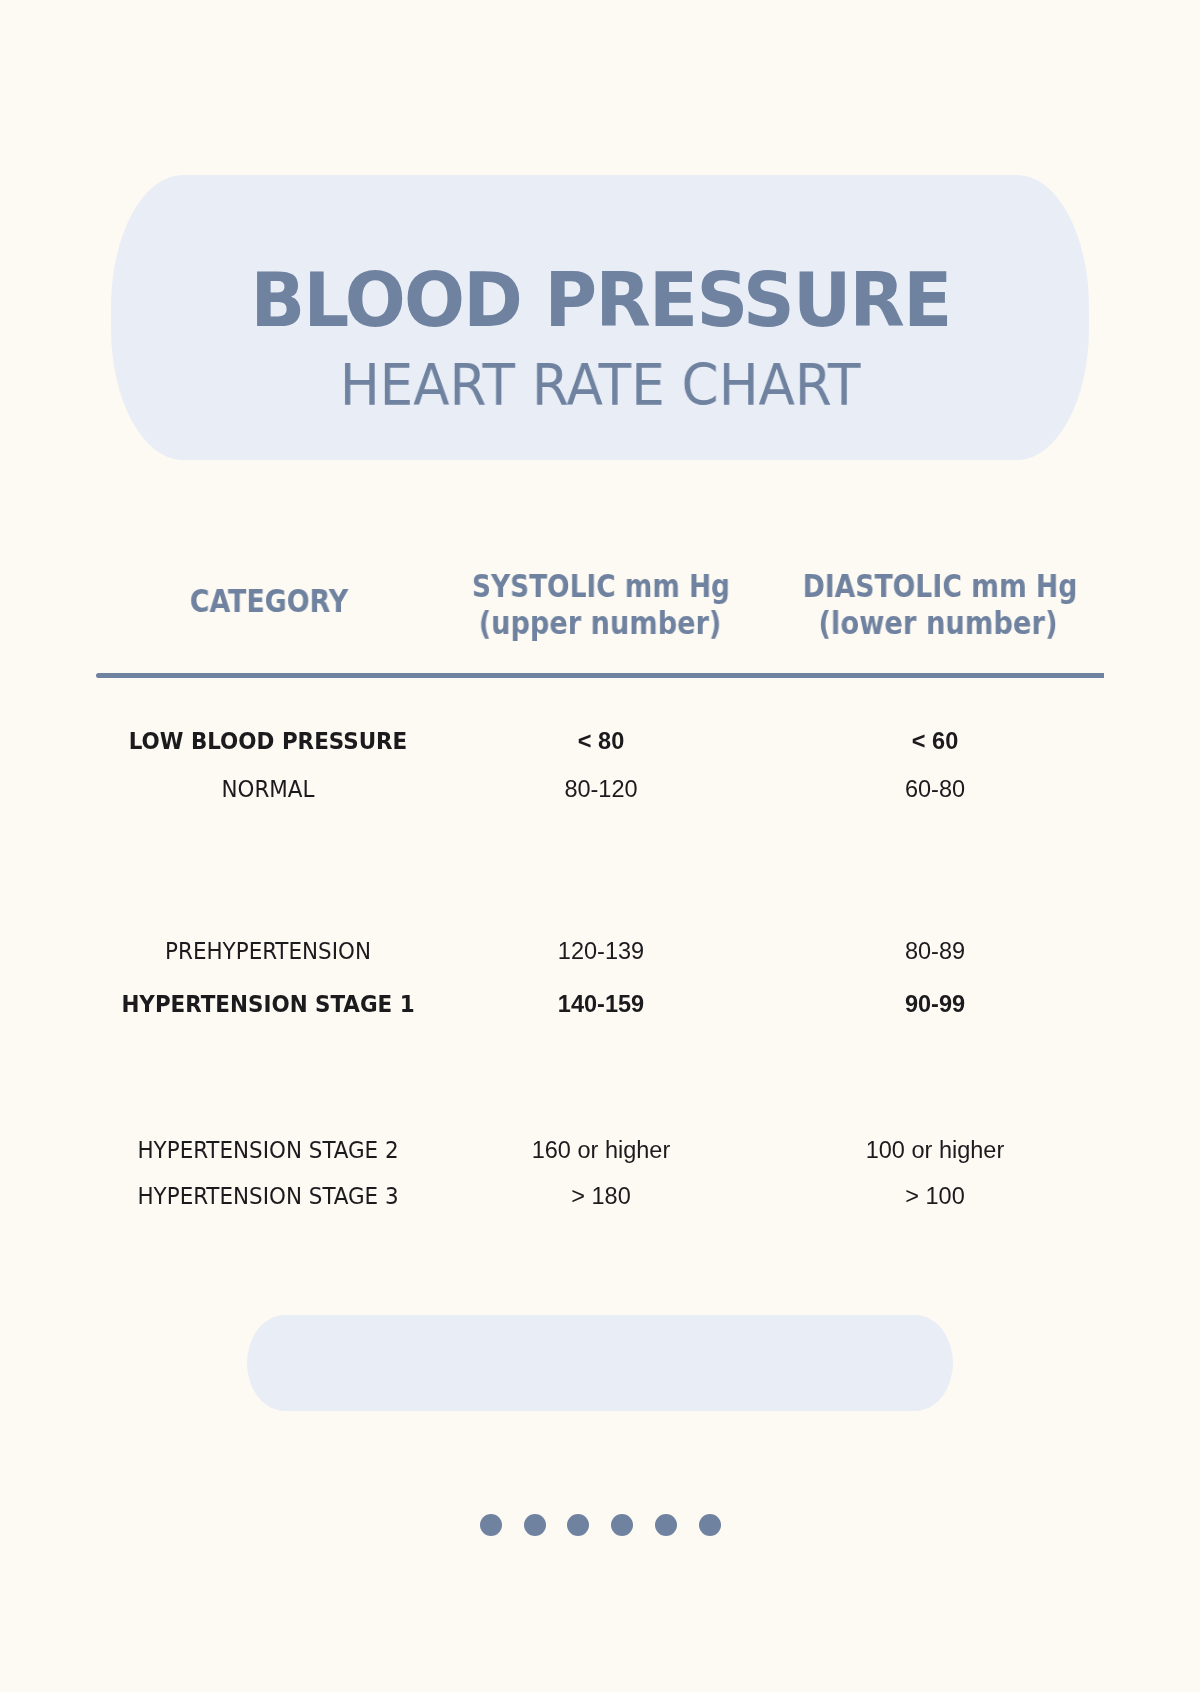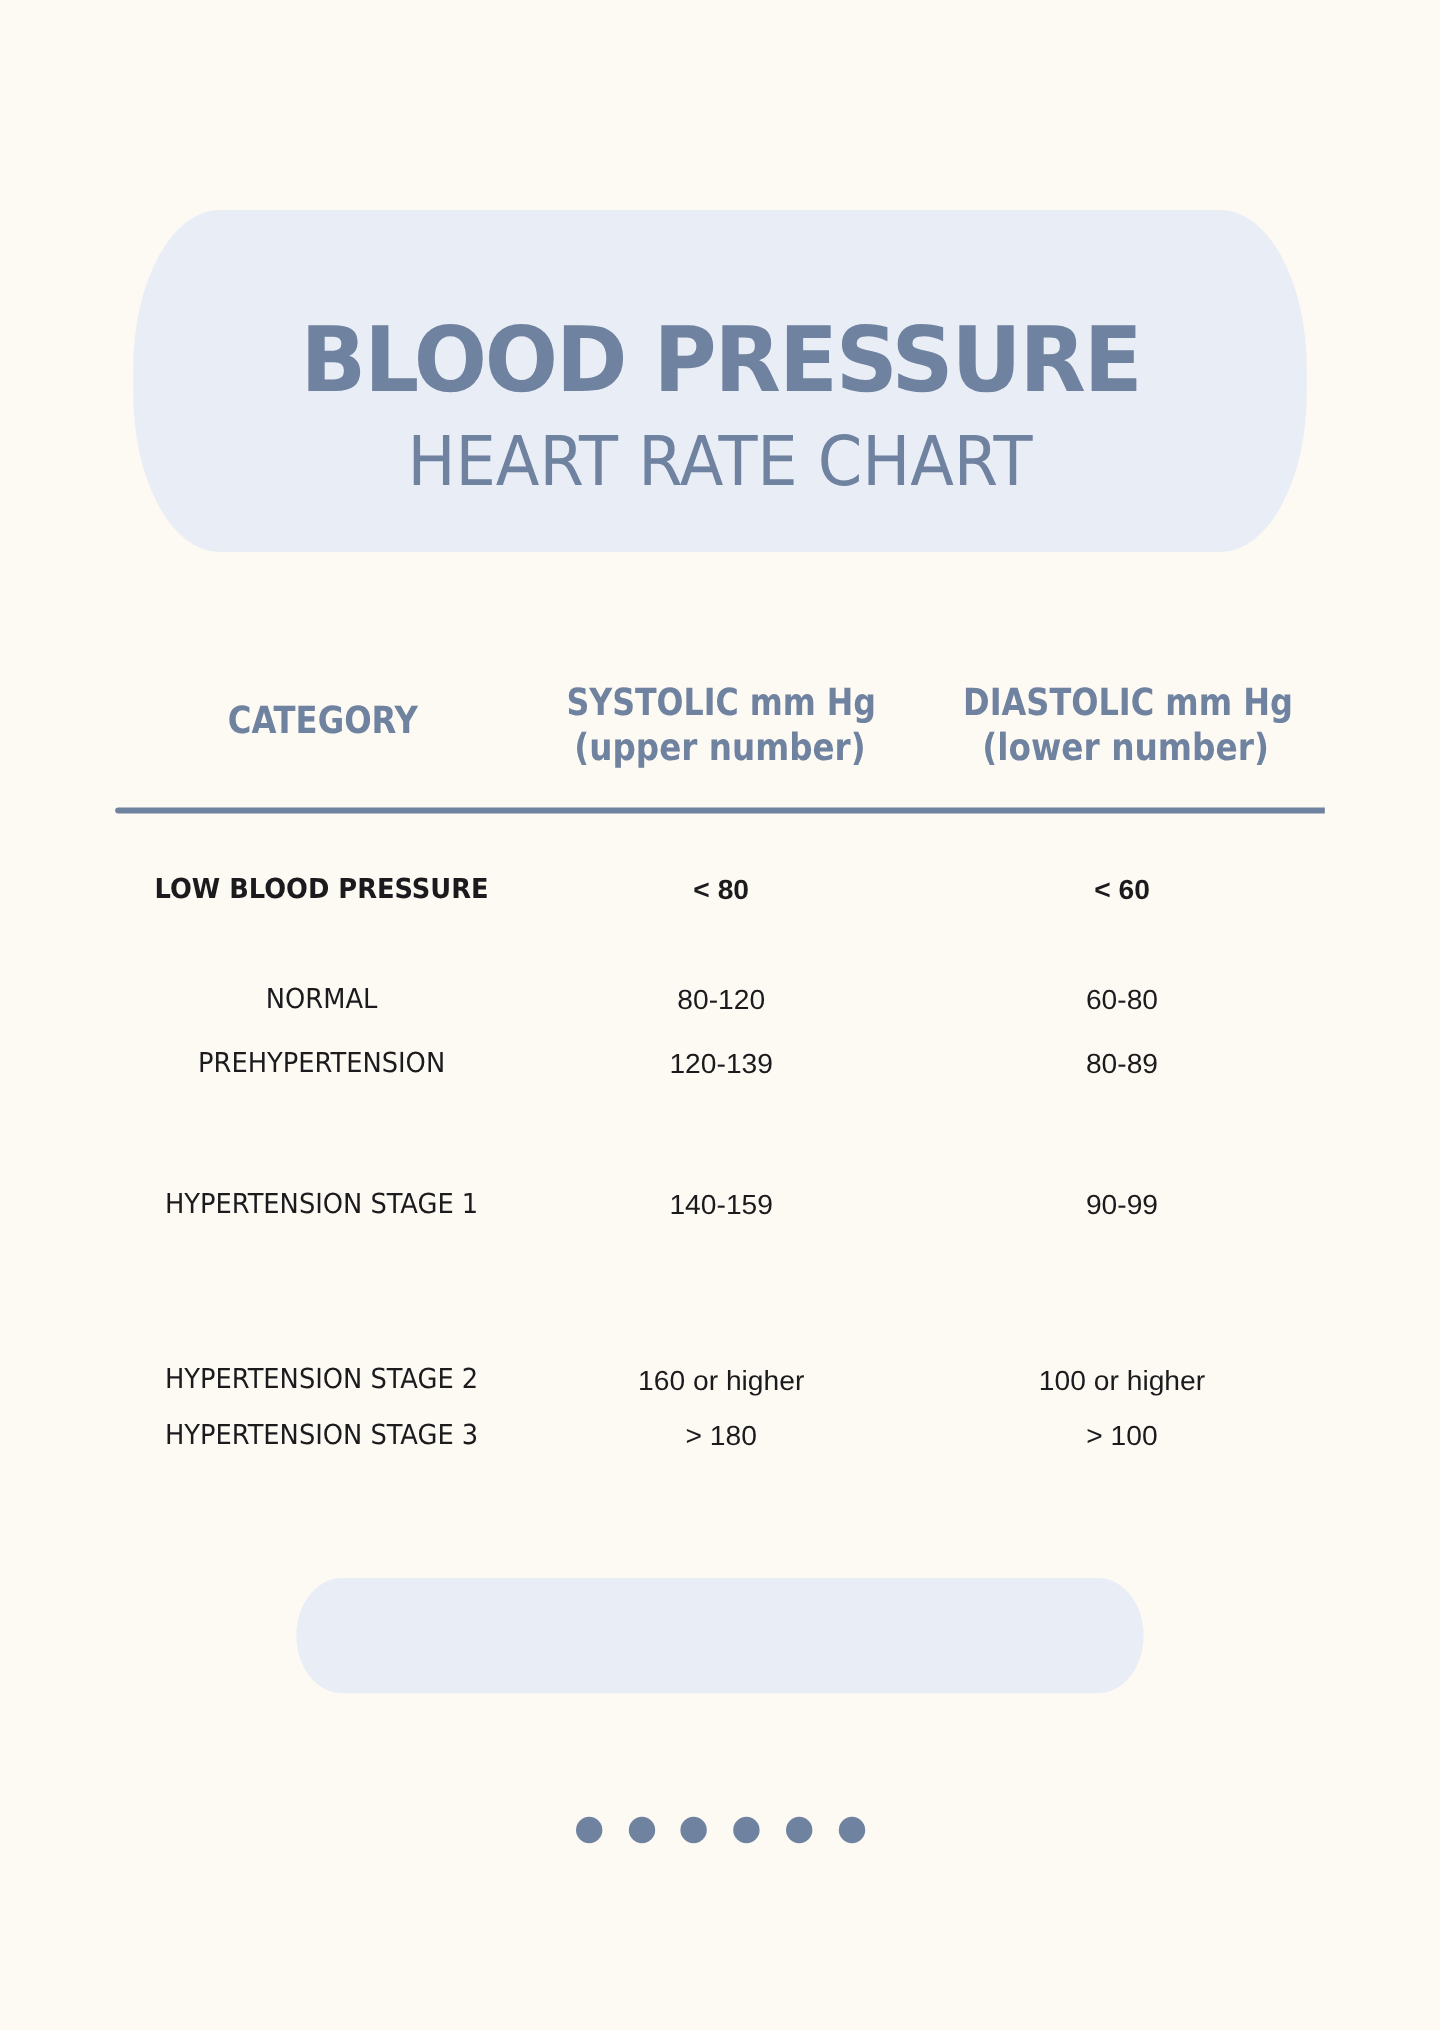--- a/index.html
+++ b/index.html
@@ -41,31 +41,31 @@
   <div class="th th3b">(lower number)</div>
 
   <div class="divider"></div>
 
   <div id="rows">
       <div class="row" style="top: 728.4px; font-weight: bold;">
         <div class="cell c1">LOW BLOOD PRESSURE</div>
         <div class="cell c2">&lt; 80</div>
         <div class="cell c3">&lt; 60</div>
       </div>
-      <div class="row" style="top: 820px;">
+      <div class="row" style="top: 776px;">
         <div class="cell c1">NORMAL</div>
         <div class="cell c2">80-120</div>
         <div class="cell c3">60-80</div>
       </div>
-      <div class="row" style="top: 873px;">
+      <div class="row" style="top: 938px;">
         <div class="cell c1">PREHYPERTENSION</div>
         <div class="cell c2">120-139</div>
         <div class="cell c3">80-89</div>
       </div>
-      <div class="row" style="top: 990.72px;">
+      <div class="row" style="top: 990.72px; font-weight: bold;">
         <div class="cell c1">HYPERTENSION STAGE 1</div>
         <div class="cell c2">140-159</div>
         <div class="cell c3">90-99</div>
       </div>
       <div class="row" style="top: 1137px; padding-left: 36px;">
         <div class="cell c1">HYPERTENSION STAGE 2</div>
         <div class="cell c2">160 or higher</div>
         <div class="cell c3">100 or higher</div>
       </div>
       <div class="row" style="top: 1183px;">

